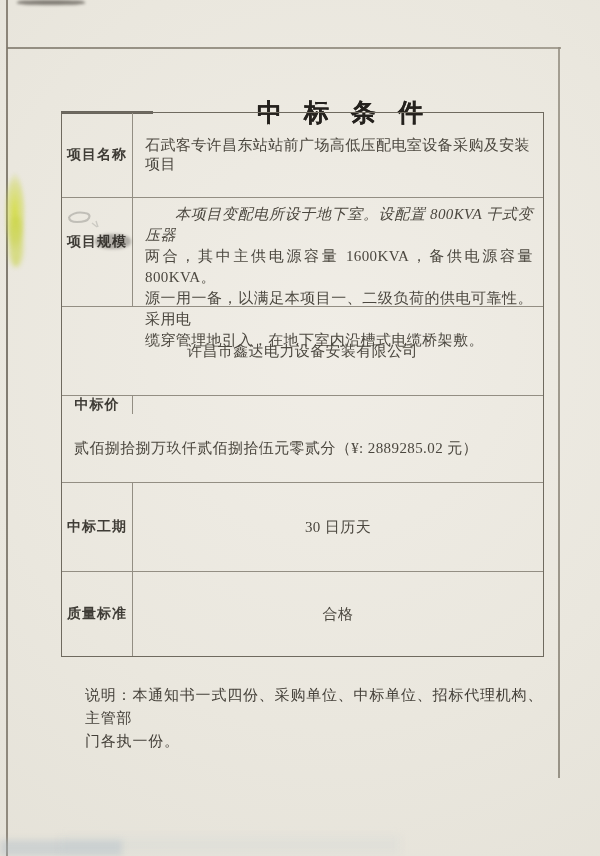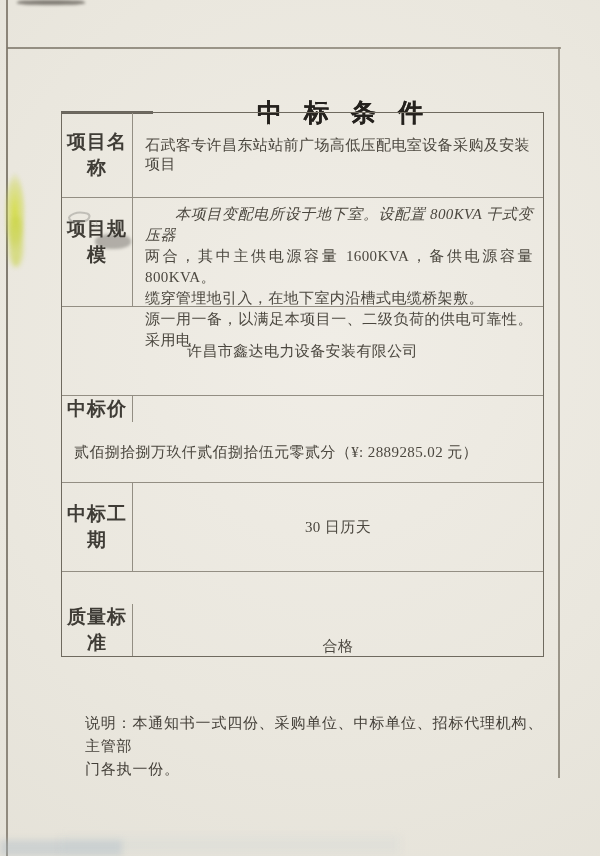--- a/index.html
+++ b/index.html
@@ -35,40 +35,40 @@
   .table-top-dark{position:absolute;left:61px;top:111px;width:92px;height:3px;
     background:rgba(62,57,49,.75);filter:blur(.4px);}
 
   .title{position:absolute;left:241px;top:80px;margin:16px;
     font-size:25px;font-weight:bold;letter-spacing:22px;color:#24211d;
     text-shadow:0 0 .6px #24211d;white-space:nowrap;}
 
   .bid-table{position:absolute;left:61px;top:112px;width:483px;height:545px;
     border:1px solid #6f6a5f;box-sizing:border-box;color:#45423c;}
   .row{display:flex;box-sizing:border-box;border-bottom:1px solid #938e83;}
-  .row:last-child{border-bottom:none;align-items:flex-end;}
+  .row:last-child{border-bottom:none;}
   .r1{height:85px;} .r2{height:109px;} .r3{height:89px;}
   .r4{height:87px;flex-direction:column;} .r5{height:89px;justify-content:center;} .r6{height:84px;}
   .cell{box-sizing:border-box;}
   .lbl{width:71px;border-right:1px solid #938e83;display:flex;
     align-items:center;justify-content:center;
-    font-size:19px;font-weight:bold;letter-spacing:1px;color:#3f3c36;
+    font-size:14px;font-weight:bold;letter-spacing:1px;color:#3f3c36;
     position:relative;text-align:center;}
   .r2 .lbl{padding-bottom:20px;}
   .cnt{flex:1;font-size:15px;color:#4b473f;letter-spacing:.4px;}
   .cnt-line{display:flex;align-items:center;padding-left:12px;}
   .cnt-center{display:flex;align-items:center;justify-content:center;}
   .cnt-para{padding:6px 10px 0 12px;line-height:21px;text-align:justify;}
   .cnt-para .ln:first-child{text-indent:2em;font-style:italic;}
   .ink-blot{position:absolute;left:33px;top:36px;width:36px;height:15px;
     background:rgba(40,38,34,.30);border-radius:45%;filter:blur(1.6px);}
   .stamp-smudge{position:absolute;left:4px;top:11px;opacity:.65;}
 
   .note{position:absolute;left:85px;top:684px;width:470px;
-    font-size:15px;line-height:23px;letter-spacing:.8px;color:#433f38;margin-top:28px;}
+    font-size:15px;line-height:23px;letter-spacing:.8px;color:#433f38;}
 </style>
 </head>
 <body>
 
 <div class="paper">
 
   <div class="frame-top"></div>
   <div class="frame-right"></div>
   <div class="frame-bottom"></div>
   <div class="frame-left"></div>
@@ -94,22 +94,22 @@
         <svg class="stamp-smudge" width="38" height="26" viewBox="0 0 38 26">
           <path d="M3 8 q6 -6 16 -4 q6 1 4 5 q-2 4 -12 4 q-8 0 -8 -5" fill="none" stroke="#8e8d88" stroke-width="2.2" opacity=".7"></path>
           <path d="M26 14 l5 4 M30 12 l2 6" fill="none" stroke="#9a9994" stroke-width="1.4" opacity=".6"></path>
         </svg>
         <span>项目规模</span>
         <span class="ink-blot"></span>
       </div>
       <div class="cell cnt cnt-para">
         <div class="ln">本项目变配电所设于地下室。设配置 800KVA 干式变压器</div>
         <div class="ln">两合，其中主供电源容量 1600KVA，备供电源容量 800KVA。</div>
+        <div class="ln">源一用一备，以满足本项目一、二级负荷的供电可靠性。采用电</div>
         <div class="ln">缆穿管埋地引入，在地下室内沿槽式电缆桥架敷。</div>
-        <div class="ln">源一用一备，以满足本项目一、二级负荷的供电可靠性。采用电</div>
       </div>
     </div>
 
     <div class="row r3">
       <div class="cell cnt cnt-center">许昌市鑫达电力设备安装有限公司</div>
     </div>
 
     <div class="row r4">
       <div class="cell lbl">中标价</div>
       <div class="cell cnt cnt-line">贰佰捌拾捌万玖仟贰佰捌拾伍元零贰分（¥: 2889285.02 元）</div>

